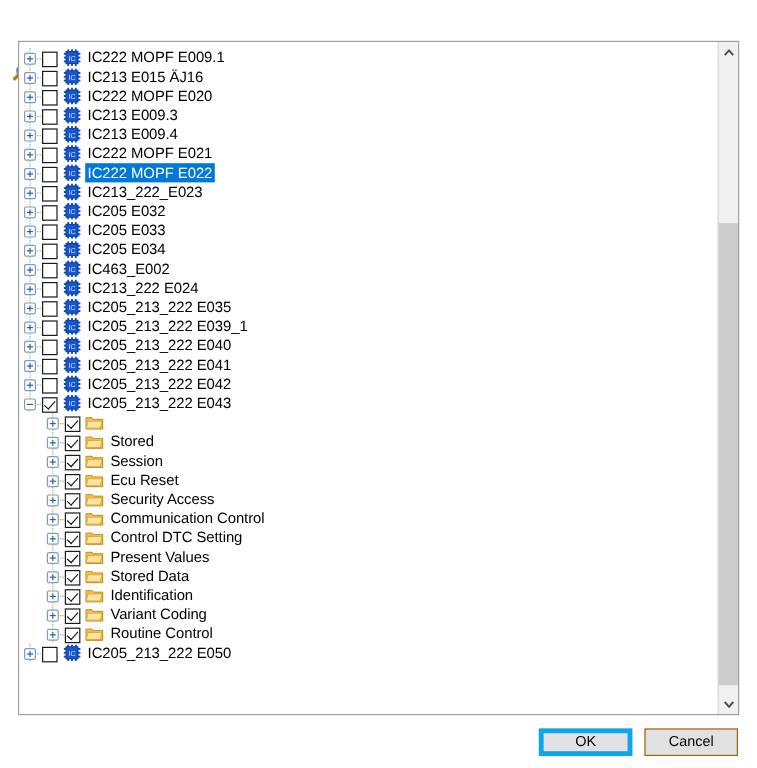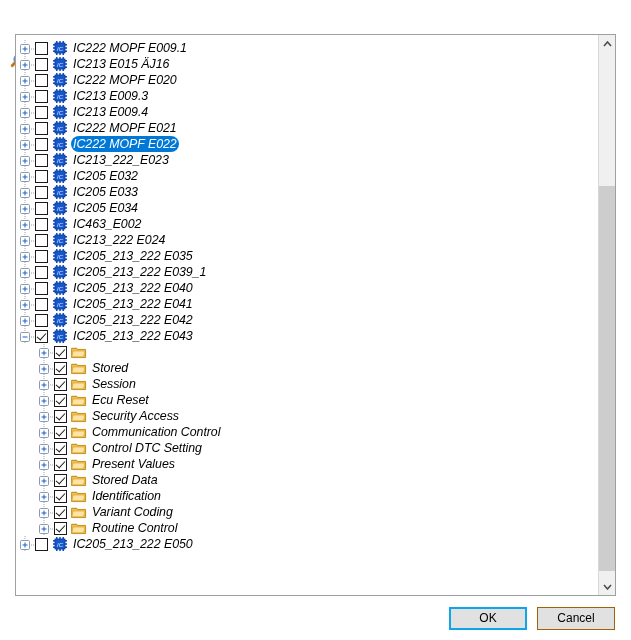--- a/index.html
+++ b/index.html
@@ -84,24 +84,23 @@
     width: 582px;
     height: 560px;
     overflow: hidden;
     padding-top: 5px;
     box-sizing: border-box;
   }
 
   .row {
     height: 16px;
     display: flex;
-    align-items: center;
+    align-items: flex-end;
     white-space: nowrap;
     position: relative;
-    font-style: italic;
   }
 
   
   .indent { width: 19px; height:16px; flex:0 0 auto; }
   .expander {
     width: 19px;
     height: 16px;
     flex: 0 0 auto;
     position: relative;
     display: block;
@@ -146,21 +145,20 @@
   .label {
     font-size: 12.4px;
     line-height: 16px;
     color: #000000;
     padding: 0 2px 0 2px;
     letter-spacing: -0.05px;
   }
   .row.selected .label {
     background: #0078d7;
     color: #ffffff;
-    border-radius: 8px;
   }
 
   
   .scrollbar {
     position: absolute;
     right: 0;
     top: 0;
     width: 17px;
     height: 560px;
     background: #f0f0f0;
@@ -210,21 +208,21 @@
     background: #e1e1e1;
     border: 1px solid #a16207;
     box-sizing: border-box;
     display: flex;
     align-items: center;
     justify-content: center;
     cursor: default;
     padding: 0;
   }
   .btn.default {
-    border: 2px solid #0ea5e9;
+    border: 4px solid #0ea5e9;
     margin-right: 10px;
   }
 </style>
 </head>
 <body>
 
 <div class="dialog">
 
   <div class="titlebar">
     <span class="title-icon">

